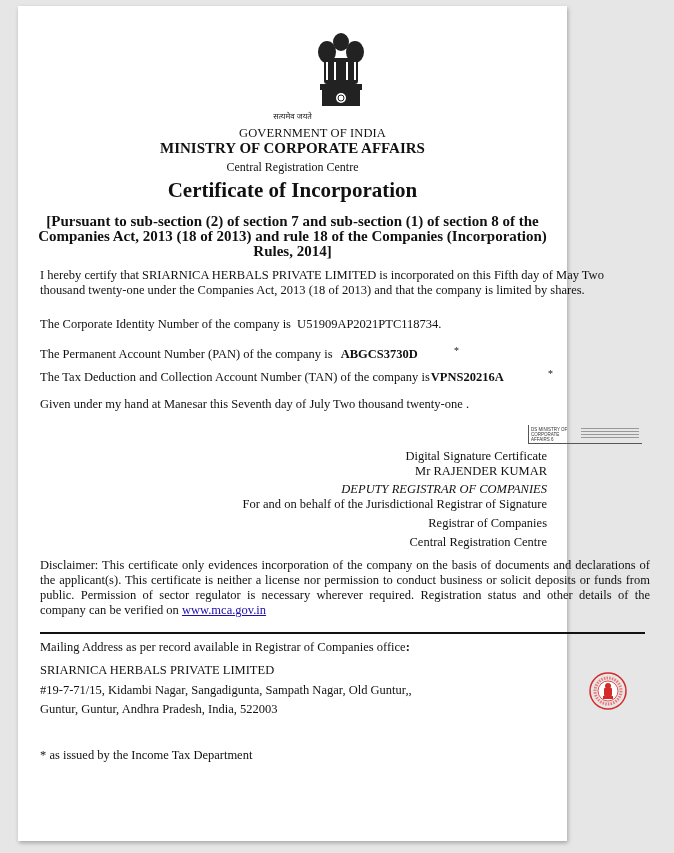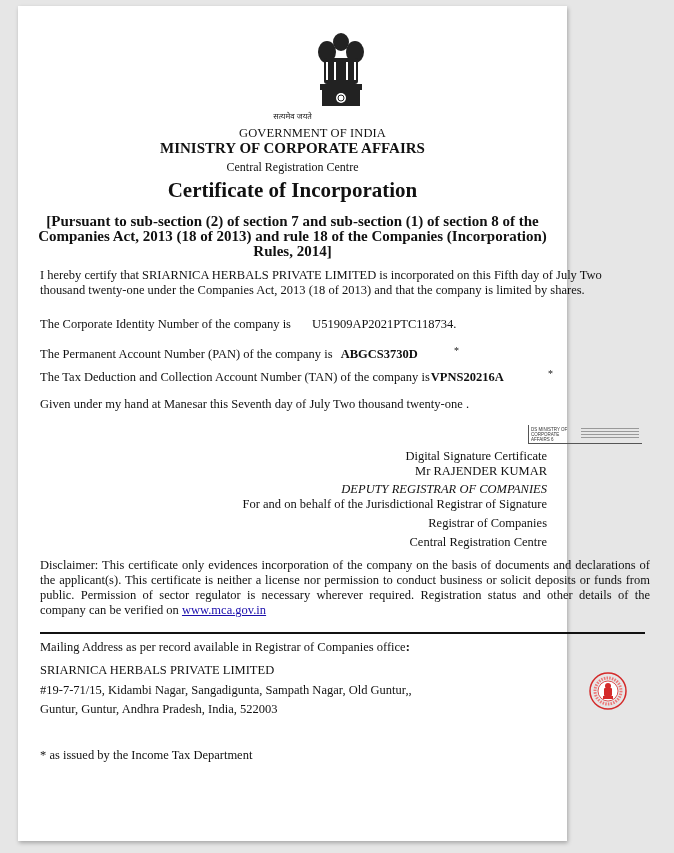--- a/index.html
+++ b/index.html
@@ -69,25 +69,25 @@
     <circle cx="29" cy="70" r="3" fill="none" stroke="#222" stroke-width="1"></circle>
   </svg>
   <div class="abs center motto">सत्यमेव जयते</div>
 
   <div class="abs center gov">GOVERNMENT OF INDIA</div>
   <div class="abs center ministry">MINISTRY OF CORPORATE AFFAIRS</div>
   <div class="abs center crc">Central Registration Centre</div>
   <div class="abs center title">Certificate of Incorporation</div>
   <div class="abs center pursuant">[Pursuant to sub-section (2) of section 7 and sub-section (1) of section 8 of the Companies Act, 2013 (18 of 2013) and rule 18 of the Companies (Incorporation) Rules, 2014]</div>
 
-  <div class="abs para certify">I hereby certify that SRIARNICA HERBALS PRIVATE LIMITED is incorporated on this Fifth day of July Two thousand twenty-one under the Companies Act, 2013 (18 of 2013) and that the company is limited by shares.</div>
+  <div class="abs para certify">I hereby certify that SRIARNICA HERBALS PRIVATE LIMITED is incorporated on this Fifth day of May Two thousand twenty-one under the Companies Act, 2013 (18 of 2013) and that the company is limited by shares.</div>
 
   <div class="abs line" style="top:311px;">
     <span>The Corporate Identity Number of the company is</span>
-    <span style="margin-left:18px;">U51909AP2021PTC118734.</span>
+    <span style="margin-left:3px;">U51909AP2021PTC118734.</span>
   </div>
 
   <div class="abs line" style="top:341px;">
     <span>The Permanent Account Number (PAN) of the company is</span>
     <span class="bold" style="margin-left:5px;">ABGCS3730D</span>
     <span class="star" style="left:414px;">*</span>
   </div>
 
   <div class="abs line" style="top:364px;">
     <span>The Tax Deduction and Collection Account Number (TAN) of the company is</span><span class="bold" style="margin-left:1px;">VPNS20216A</span>

